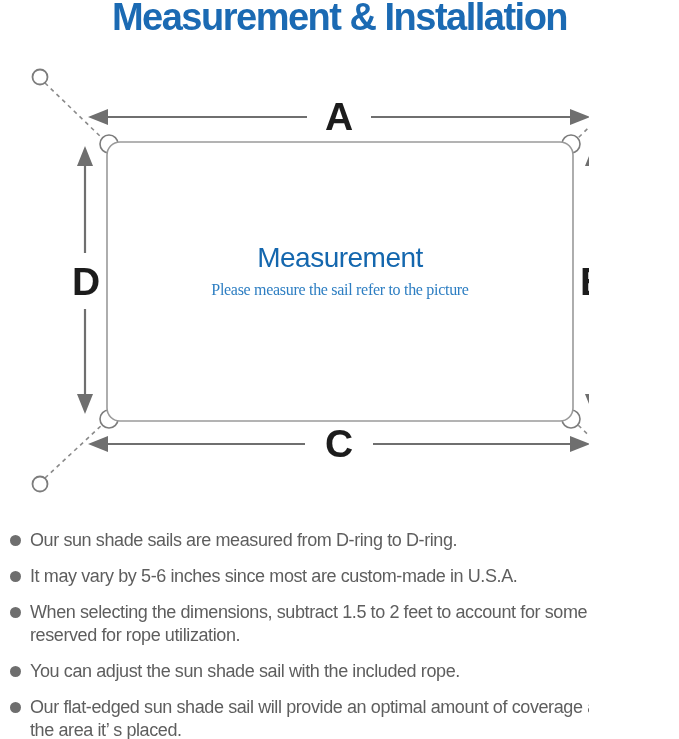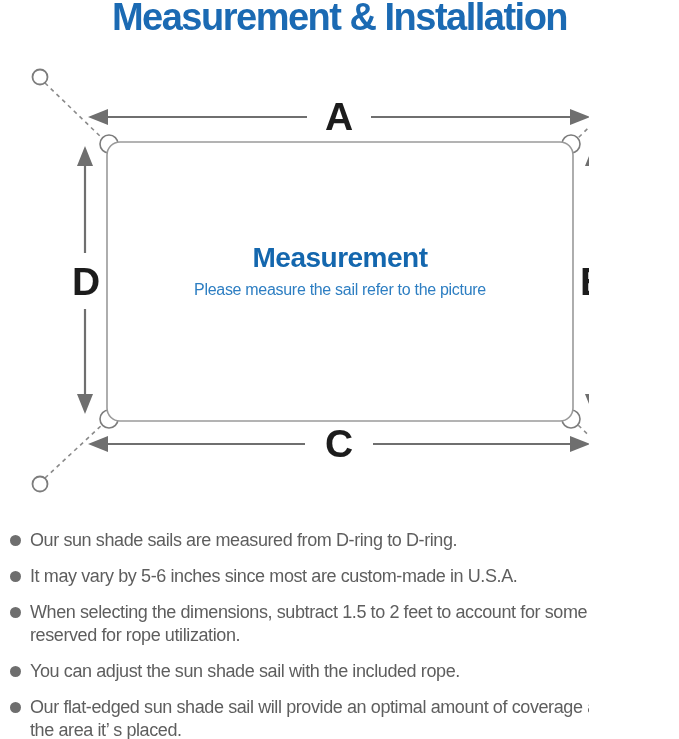--- a/index.html
+++ b/index.html
@@ -29,29 +29,30 @@
   }
   .center-label {
     position: absolute;
     left: 107px;
     top: 242px;
     width: 466px;
     text-align: center;
   }
   .center-label .heading {
     font-size: 28px;
-    font-weight: bold;
+    font-weight: normal;
     letter-spacing: -0.5px;
     color: #1467ae;
   }
   .center-label .subtitle {
     margin-top: 7px;
     font-size: 16px;
     letter-spacing: -0.3px;
     color: #2d7ec2;
+    font-family: Liberation Serif, serif;
   }
   .notes {
     position: absolute;
     top: 529px;
     left: 0;
     width: 679px;
   }
   .note {
     position: relative;
     padding: 0 22px 0 30px;

